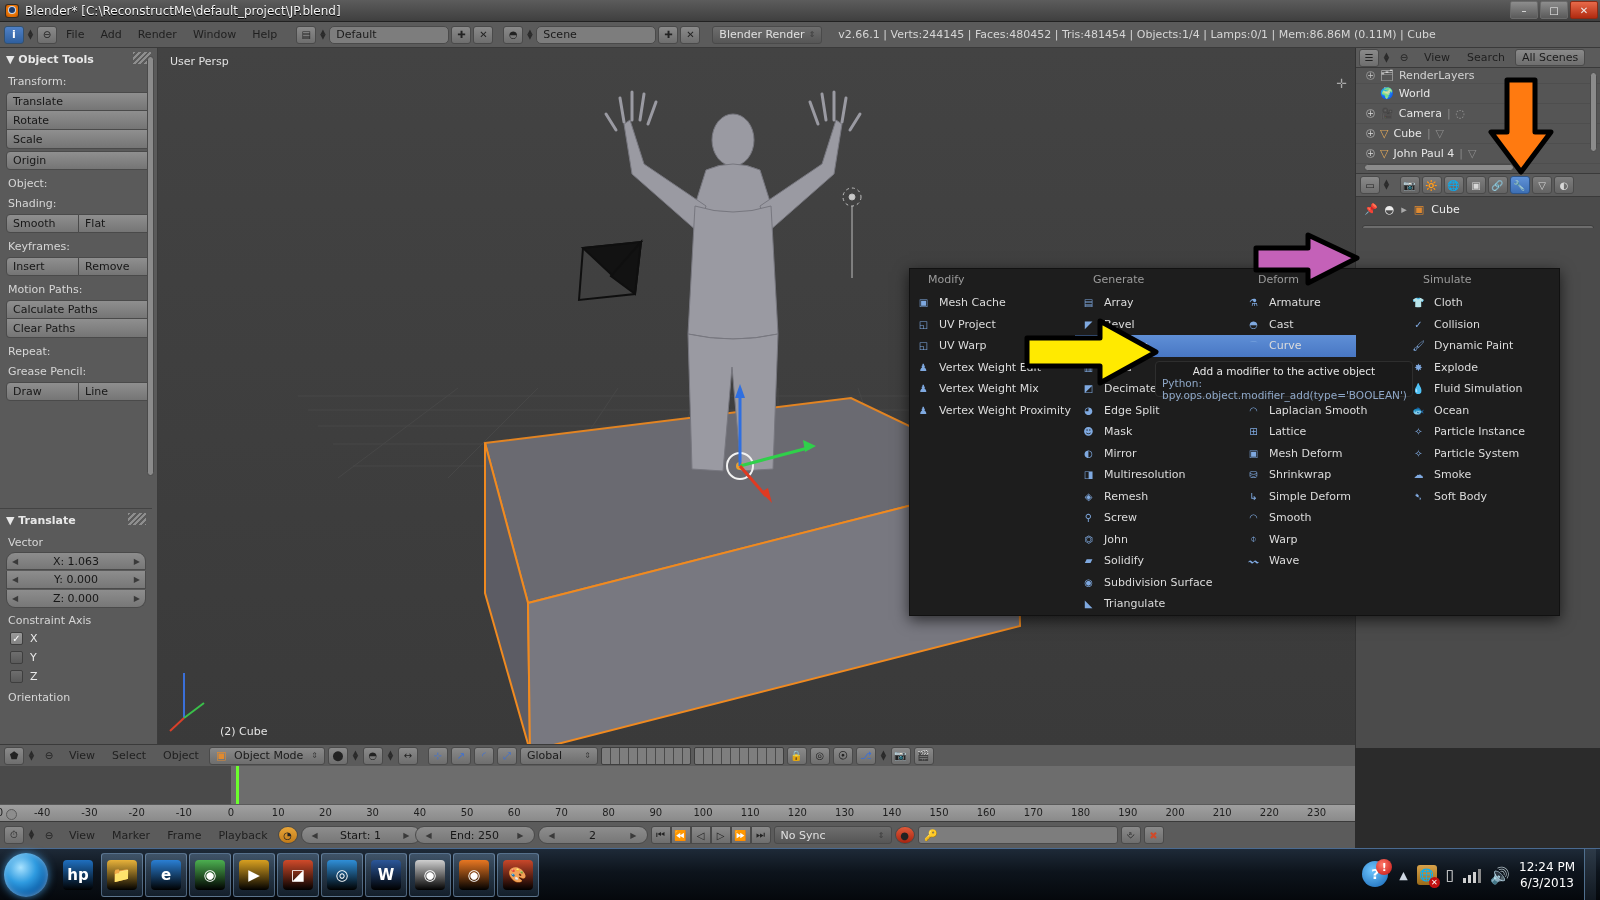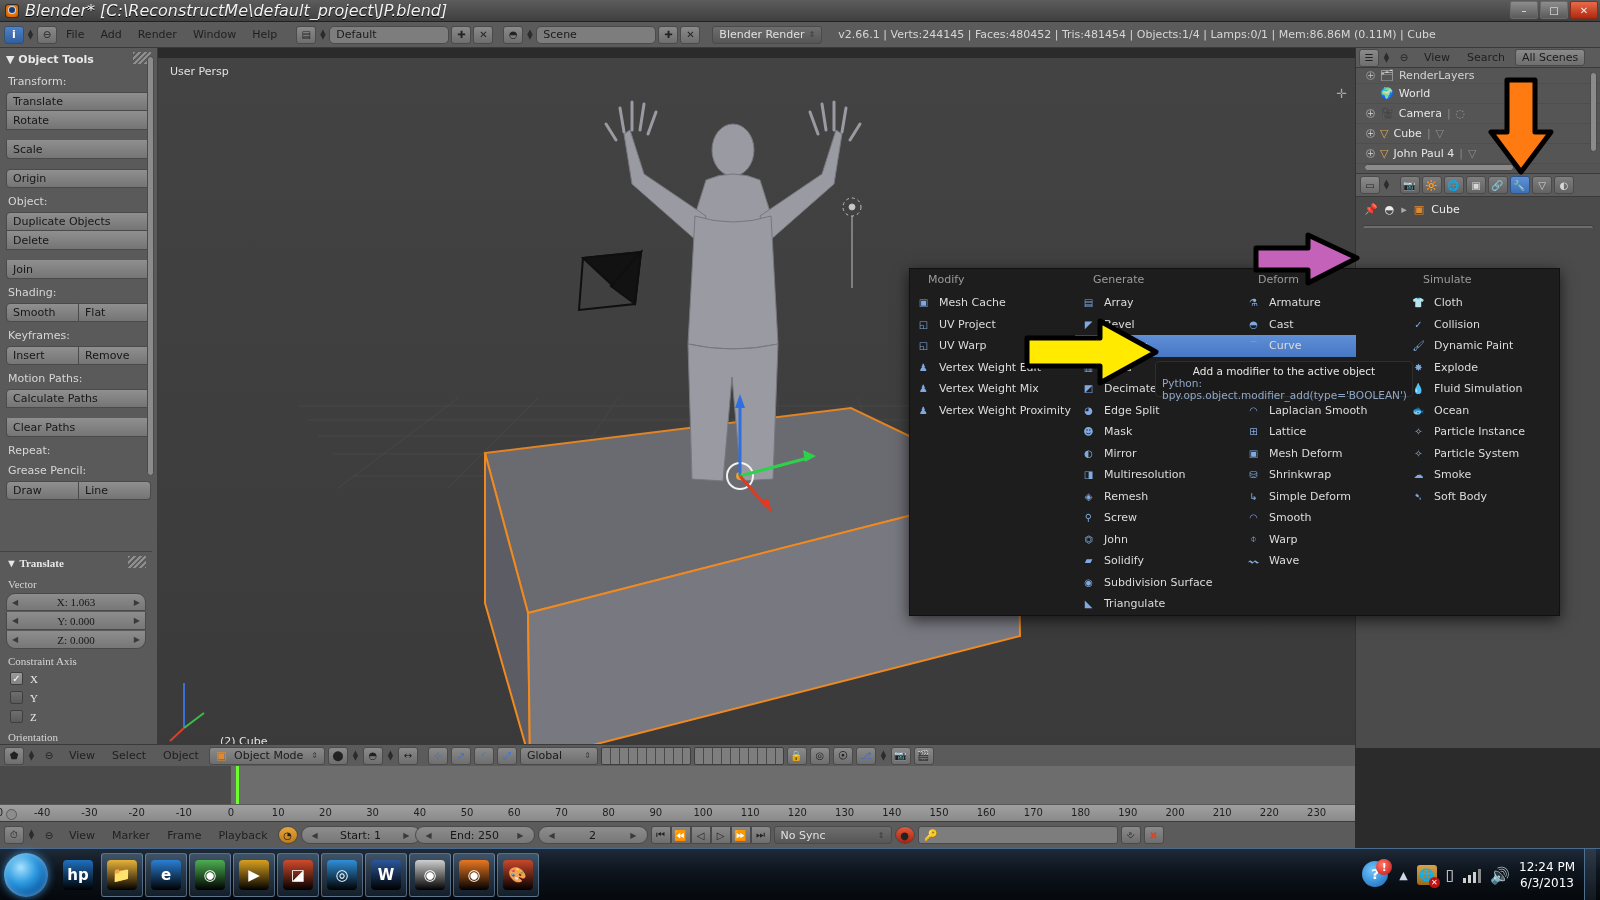--- a/index.html
+++ b/index.html
@@ -9,21 +9,21 @@
 
   
   .winbar { position:absolute; left:0; top:0; width:1600px; height:22px;
     background:linear-gradient(#5c5c5c,#3f3f3f); border-bottom:1px solid #222;
     display:flex; align-items:center; }
   .winbar .wicon { width:14px;height:14px;margin:0 6px 0 5px;border-radius:3px;
     background:radial-gradient(circle at 50% 45%, #ff9a2a 0%, #e06a00 60%, #7a3600 100%);
     box-shadow:inset 0 0 0 1px #2b2b2b; position:relative; }
   .winbar .wicon:after{ content:""; position:absolute; left:4px; top:3px; width:6px;height:6px;
     border-radius:50%; background:#1d3c6e; box-shadow:0 0 0 1px #cfd8e6; }
-  .winbar .wtitle { color:#f2f2f2; font-size:16px; text-shadow:0 1px 0 #000;font-style:italic; }
+  .winbar .wtitle { color:#f2f2f2; font-size:12px; text-shadow:0 1px 0 #000; }
   .winbtns { position:absolute; right:2px; top:1px; display:flex; gap:2px; }
   .winbtn { width:28px;height:18px; border:1px solid #6a6a6a; border-radius:2px;
     background:linear-gradient(#8d8d8d,#5a5a5a); display:flex;align-items:center;justify-content:center;
     color:#eee; font-size:10px; }
   .winbtn.close { background:linear-gradient(#e86a4a,#b02a10); border-color:#8c2a14; }
 
   
   .topbar { position:absolute; left:0; top:22px; width:1600px; height:26px;
     background:#5b5b5b; border-bottom:1px solid #3a3a3a; display:flex; align-items:center; gap:2px;
     padding:0 4px; }
@@ -47,21 +47,21 @@
   
   .toolpanel { position:absolute; left:0; top:48px; width:158px; height:700px; background:#5a5a5a;
     border-right:1px solid #3c3c3c; overflow:hidden; }
   .panel-hdr { color:#e8e8e8; font-size:11px; padding:5px 6px 4px 6px; font-weight:bold; }
   .plabel { color:#d6d6d6; font-size:11px; padding:5px 8px 2px 8px; }
   .tbtn { margin:0 6px; height:19px; background:linear-gradient(#8f8f8f,#757575);
     border:1px solid #4a4a4a; display:flex; align-items:center; padding-left:6px;
     color:#171717; font-size:11px; }
   .tgroup { margin:2px 0; }
   .tgroup .tbtn:first-child { border-radius:4px 4px 0 0; }
-  .tgroup .tbtn:last-child { border-radius:0 0 4px 4px;margin-top:10px; }
+  .tgroup .tbtn:last-child { border-radius:0 0 4px 4px; }
   .tgroup .tbtn:only-child { border-radius:4px; }
   .tgroup .tbtn + .tbtn { border-top:none; }
   .trow { display:flex; margin:2px 6px; }
   .trow .tbtn { margin:0; flex:1; }
   .trow .tbtn:first-child { border-radius:4px 0 0 4px; }
   .trow .tbtn:last-child { border-radius:0 4px 4px 0; border-left:none; }
   .numfield { margin:1px 6px; height:18px; background:linear-gradient(#8d8d8d,#777);
     border:1px solid #4a4a4a; display:flex; align-items:center; justify-content:space-between;
     padding:0 5px; color:#161616; font-size:11px; }
   .numgrp .numfield:first-child { border-radius:9px 9px 0 0; }
@@ -74,21 +74,21 @@
     font-size:10px; color:#e8e8e8; }
   .cbox.on { background:linear-gradient(#9a9a9a,#828282); color:#fff; }
   .cblbl { color:#eaeaea; font-size:11px; }
   .vscroll { position:absolute; right:3px; top:8px; width:7px; height:420px; border-radius:4px;
     background:#8b8b8b; border:1px solid #4a4a4a; }
   .grip { position:absolute; right:6px; top:4px; width:18px; height:12px;
     background:repeating-linear-gradient(135deg,#8e8e8e 0 2px,transparent 2px 4px); }
 
   
   .viewport { position:absolute; left:158px; top:48px; width:1197px; height:700px;
-    background:#4c1d95; overflow:hidden;margin-top:10px; }
+    background:#4c1d95; overflow:hidden; }
   .vp-sky { position:absolute; inset:0; background:linear-gradient(#434343,#3a3a3a); }
   .vp-label { position:absolute; left:12px; top:7px; color:#e0e0e0; font-size:11px; }
   .vp-obj { position:absolute; left:62px; bottom:10px; color:#e4e4e4; font-size:11px; }
   .plus { position:absolute; right:8px; top:28px; color:#aaa; font-size:13px; }
 
   
   .rightcol { position:absolute; left:1355px; top:48px; width:245px; height:700px;
     background:#4b4b4b; border-left:1px solid #333; }
   .outl-hdr { height:20px; background:#5b5b5b; display:flex; align-items:center; gap:3px;
     padding:0 3px; border-bottom:1px solid #3a3a3a; }
@@ -239,25 +239,20 @@
   <div class="tgroup">
     <div class="tbtn">Translate</div>
     <div class="tbtn">Rotate</div>
     <div class="tbtn">Scale</div>
   </div>
   <div class="tgroup">
     <div class="tbtn">Origin</div>
   </div>
 
   <div class="plabel">Object:</div>
-  <div class="tgroup">
-    <div class="tbtn">Duplicate Objects</div>
-    <div class="tbtn">Delete</div>
-    <div class="tbtn">Join</div>
-  </div>
 
   <div class="plabel">Shading:</div>
   <div class="trow">
     <div class="tbtn">Smooth</div>
     <div class="tbtn">Flat</div>
   </div>
 
   <div class="plabel">Keyframes:</div>
   <div class="trow">
     <div class="tbtn">Insert</div>
@@ -271,21 +266,21 @@
   </div>
 
   <div class="plabel">Repeat:</div>
 
   <div class="plabel">Grease Pencil:</div>
   <div class="trow">
     <div class="tbtn">Draw</div>
     <div class="tbtn">Line</div>
   </div>
 
-  <div style="position:absolute;left:0;top:503px;width:152px;height:220px;background:#5a5a5a;border-top:1px solid #434343;font-family:Liberation Serif, serif;">
+  <div style="position:absolute;left:0;top:460px;width:152px;height:220px;background:#5a5a5a;border-top:1px solid #434343;">
     <div class="grip"></div>
     <div class="panel-hdr">
       ▼ <span>Translate</span>
     </div>
     <div class="plabel">Vector</div>
     <div class="numgrp">
       <div class="numfield">
         <span class="arr">◀</span>
         <span>X: 1.063</span>
         <span class="arr">▶</span>

